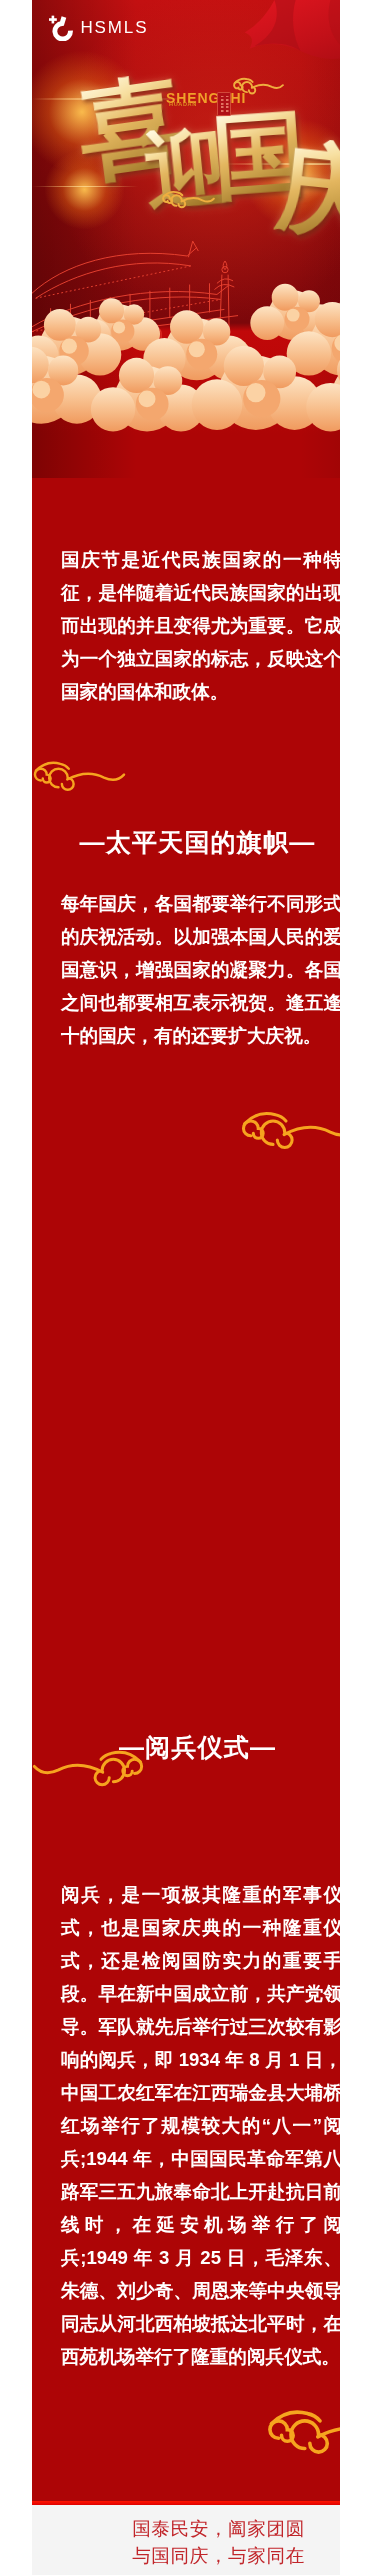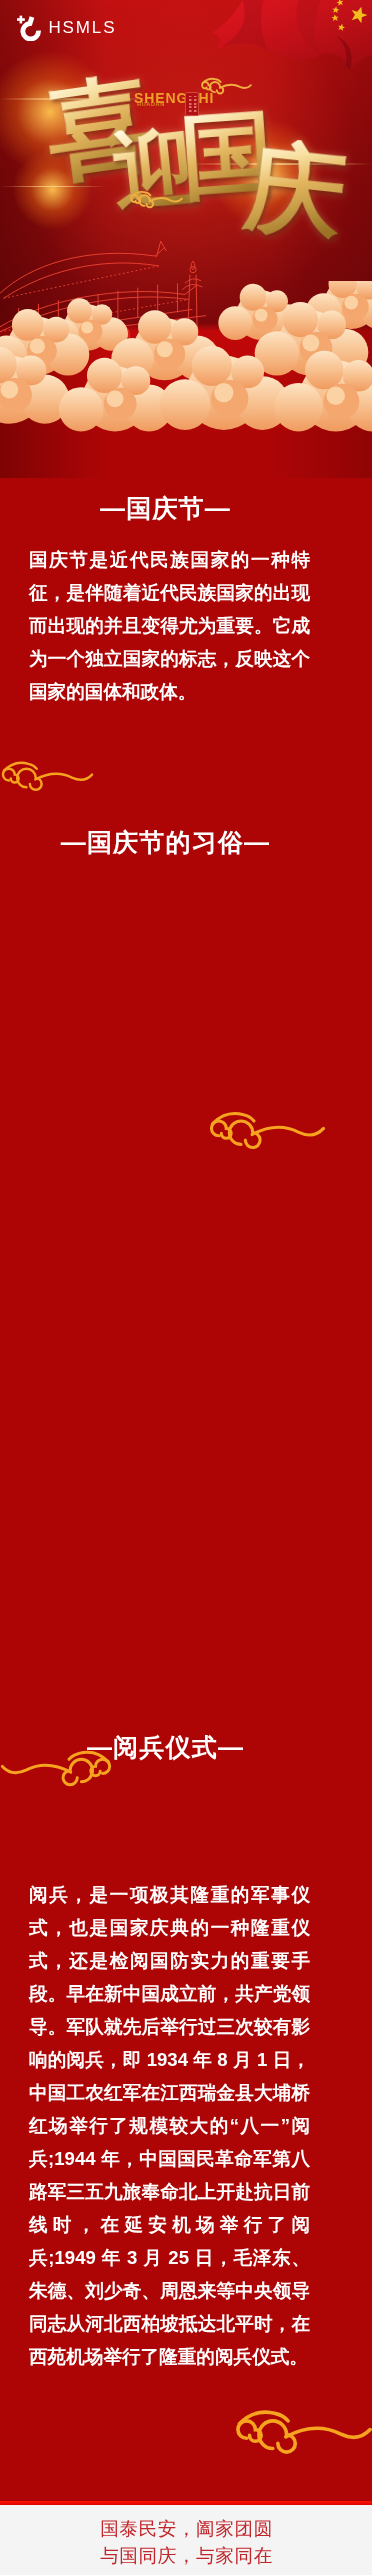--- a/index.html
+++ b/index.html
@@ -1,17 +1,17 @@
 <!DOCTYPE html>
 <html style="font-size:10px"><head>
 <meta charset="utf-8">
 <style>
   html,body{margin:0;padding:0;background:#ffffff;}
   .page{
-    position:relative;width:372px;height:2576px;margin:0 auto;overflow:hidden;
+    position:relative;width:308px;height:2576px;margin:0 auto;overflow:hidden;
     background:#ad0506;
     font-family:"Liberation Sans","DejaVu Sans",sans-serif;
   }
   
   .hero{
     position:absolute;left:0;top:0;width:373px;height:478px;
     background:
       radial-gradient(circle 168px at 186px 155px, rgba(228,48,26,.50), rgba(228,48,26,0) 100%),
       linear-gradient(90deg, rgba(55,0,0,.40) 0%, rgba(55,0,0,0) 28%, rgba(55,0,0,0) 72%, rgba(55,0,0,.25) 100%),
       linear-gradient(180deg,#c31011 0px,#ae0c0e 87px,#940a0c 186px,#83080b 279px,#7c070a 323px,#c10809 331px,#b90707 385px,#ad0506 435px);
@@ -219,33 +219,33 @@
         <use href="#cld" transform="translate(500,100) scale(1.05)"></use>
         <use href="#cld" transform="translate(15,175) scale(1.1)"></use>
         <use href="#cld" transform="translate(185,190) scale(1.05)"></use>
         <use href="#cld" transform="translate(360,180) scale(1.2)"></use>
         <use href="#cld" transform="translate(540,185) scale(1.15)"></use>
       </svg>
     </span>
   </div>
 
   
-  <h2 class="sec-heading h1">—国庆节—</h2>
   <p class="sec-body b1">国庆节是近代民族国家的一种特征，是伴随着近代民族国家的出现而出现的并且变得尤为重要。它成为一个独立国家的标志，反映这个国家的国体和政体。</p>
 
   <span>
     <svg class="swirl sw1" viewBox="0 0 190 80">
       <path d="M16,50 a12,12 0 1 1 12,-12 a8,8 0 1 1 -8,8"></path>
       <path d="M52,64 a19,19 0 1 1 19,-19 a12,12 0 1 1 -12,12"></path>
       <path d="M6,30 Q28,8 56,16 Q66,18 73,26"></path>
       <path d="M70,48 C100,32 125,34 145,44 C162,52 175,50 186,38"></path>
     </svg>
   </span>
 
-  <h2 class="sec-heading h2">—国庆节的习俗—</h2>
+  <h2 class="sec-heading h2">—太平天国的旗帜—</h2>
+  <p class="sec-body b2">每年国庆，各国都要举行不同形式的庆祝活动。以加强本国人民的爱国意识，增强国家的凝聚力。各国之间也都要相互表示祝贺。逢五逢十的国庆，有的还要扩大庆祝。</p>
 
   <span>
     <svg class="swirl sw2" viewBox="0 0 190 80">
       <path d="M16,50 a12,12 0 1 1 12,-12 a8,8 0 1 1 -8,8"></path>
       <path d="M52,64 a19,19 0 1 1 19,-19 a12,12 0 1 1 -12,12"></path>
       <path d="M6,30 Q28,8 56,16 Q66,18 73,26"></path>
       <path d="M70,48 C100,32 125,34 145,44 C162,52 175,50 186,38"></path>
     </svg>
   </span>
 

